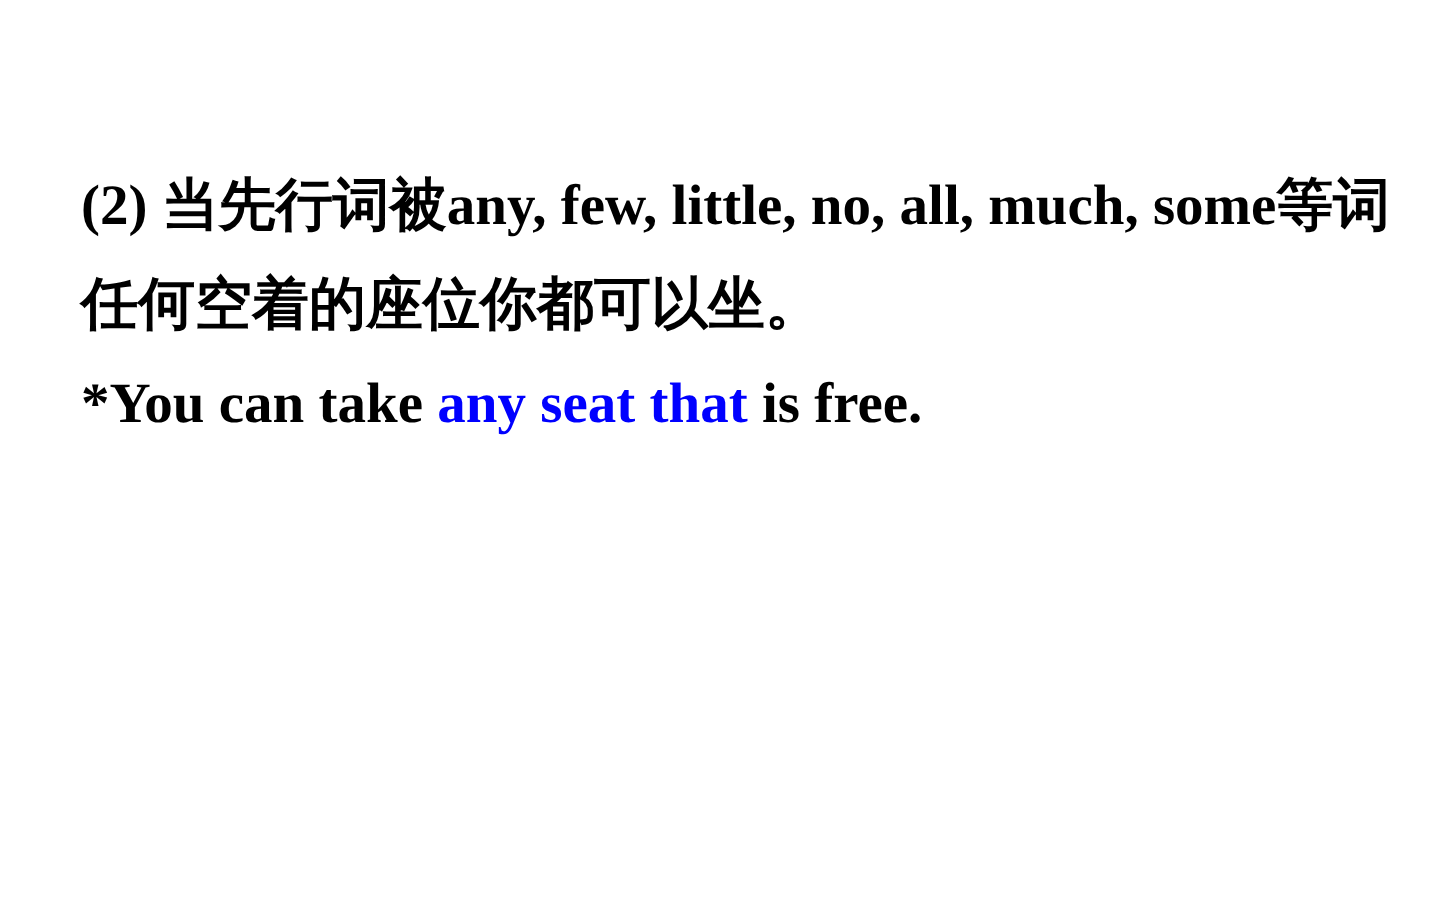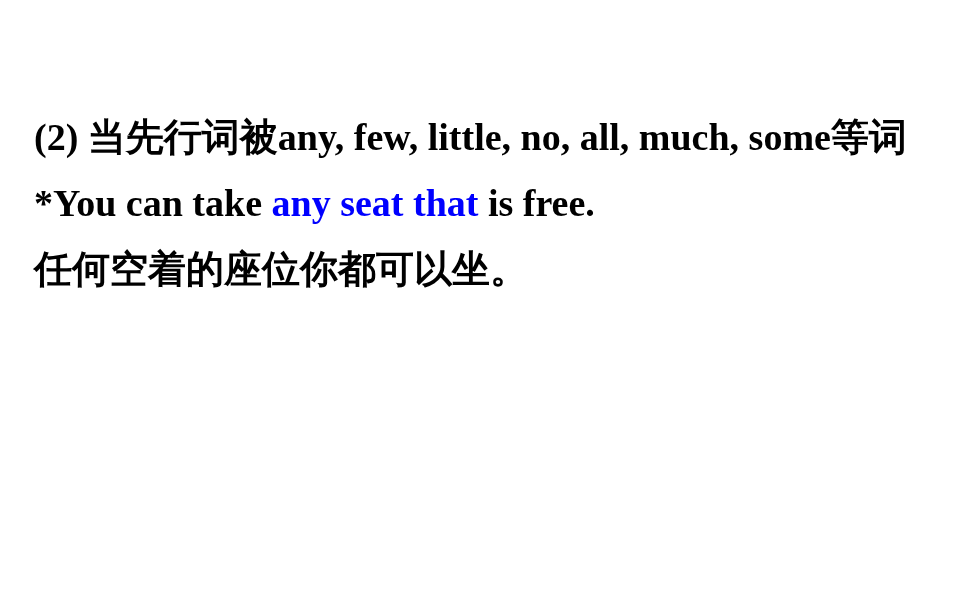--- a/index.html
+++ b/index.html
@@ -11,35 +11,35 @@
     width: 960px;
     height: 599px;
     background: var(--bg, #ffffff);
     overflow: hidden;
     font-family: "Liberation Serif", "DejaVu Serif", serif;
     font-weight: bold;
     color: var(--fg, #000000);
   }
   .content {
     position: absolute;
-    left: 34px;
+    left: 54px;
     top: 104px;
     right: 30px;
     font-size: 38px;
     line-height: 66px;
   }
   .line {
     white-space: nowrap;
   }
   .highlight {
     color: var(--hl, #0000ff);
   }
 </style>
 </head>
 <body>
 
 <div class="slide">
   <div class="content">
     <div class="line">(2) 当先行词被any, few, little, no, all, much, some等词</div>
+    <div class="line">任何空着的座位你都可以坐。</div>
     <div class="line"><span>*You can take </span><span class="highlight">any seat that</span><span> is free.</span></div>
-    <div class="line">任何空着的座位你都可以坐。</div>
   </div>
 </div>
 
 </body></html>

